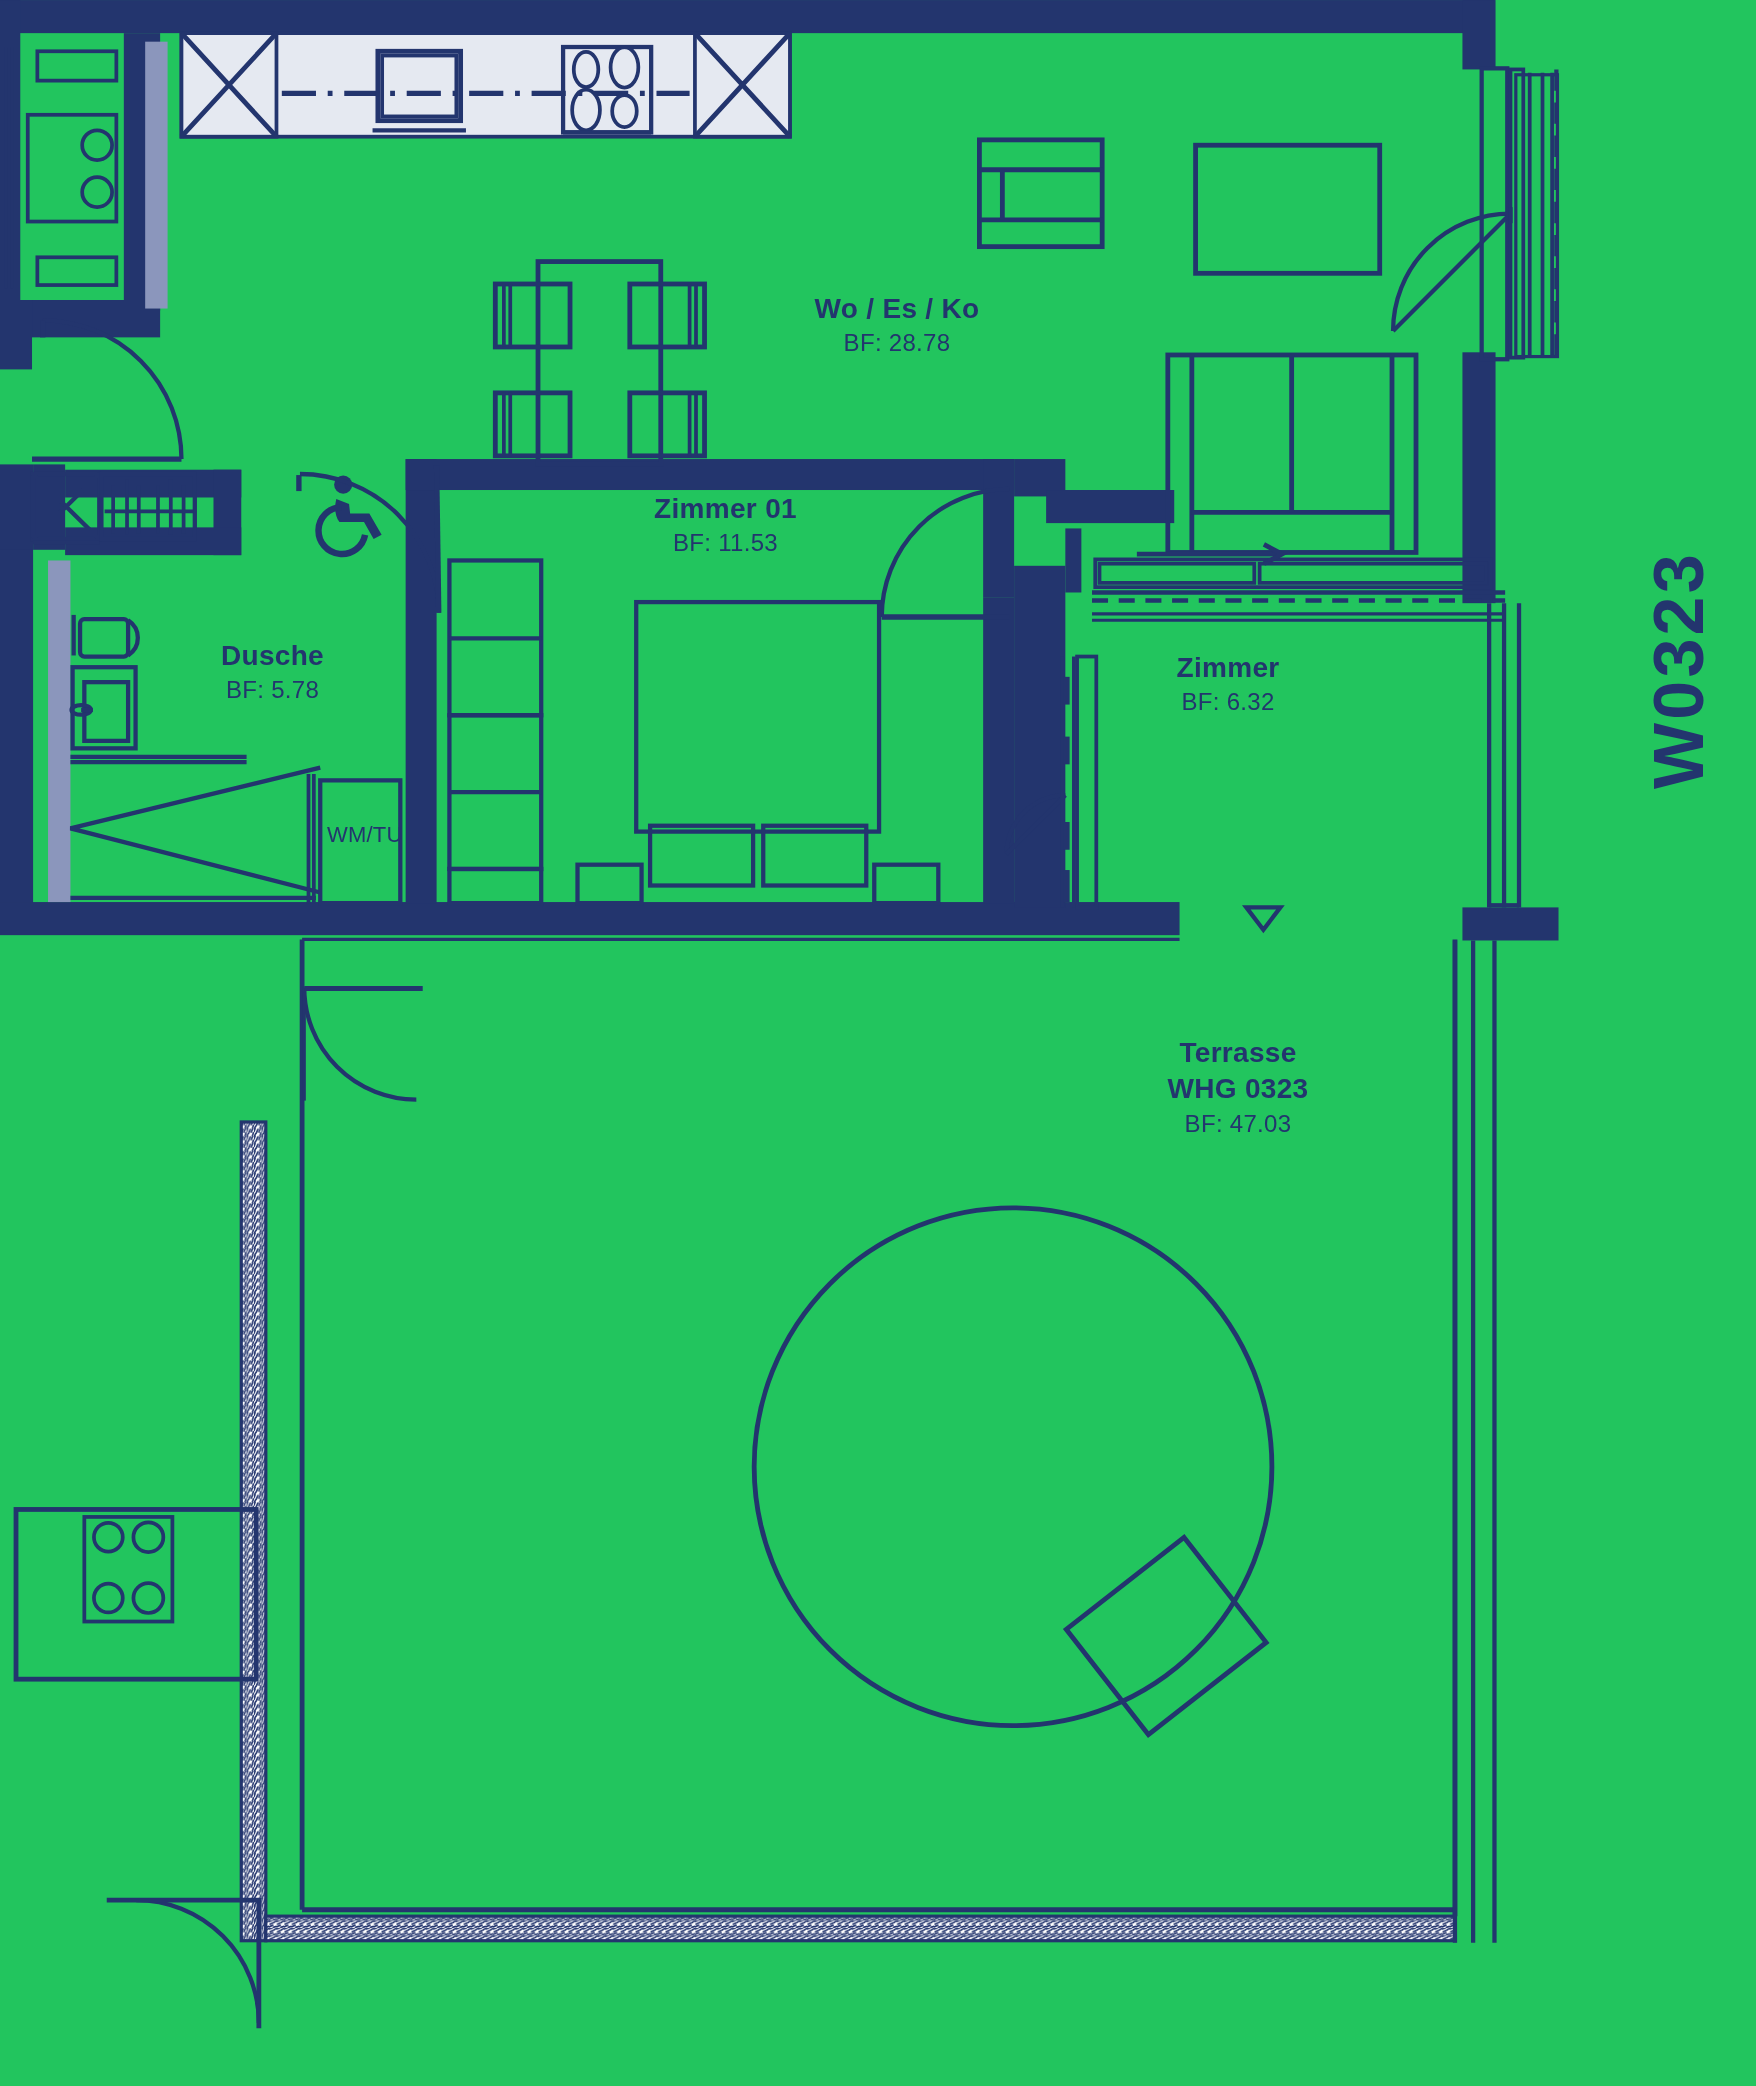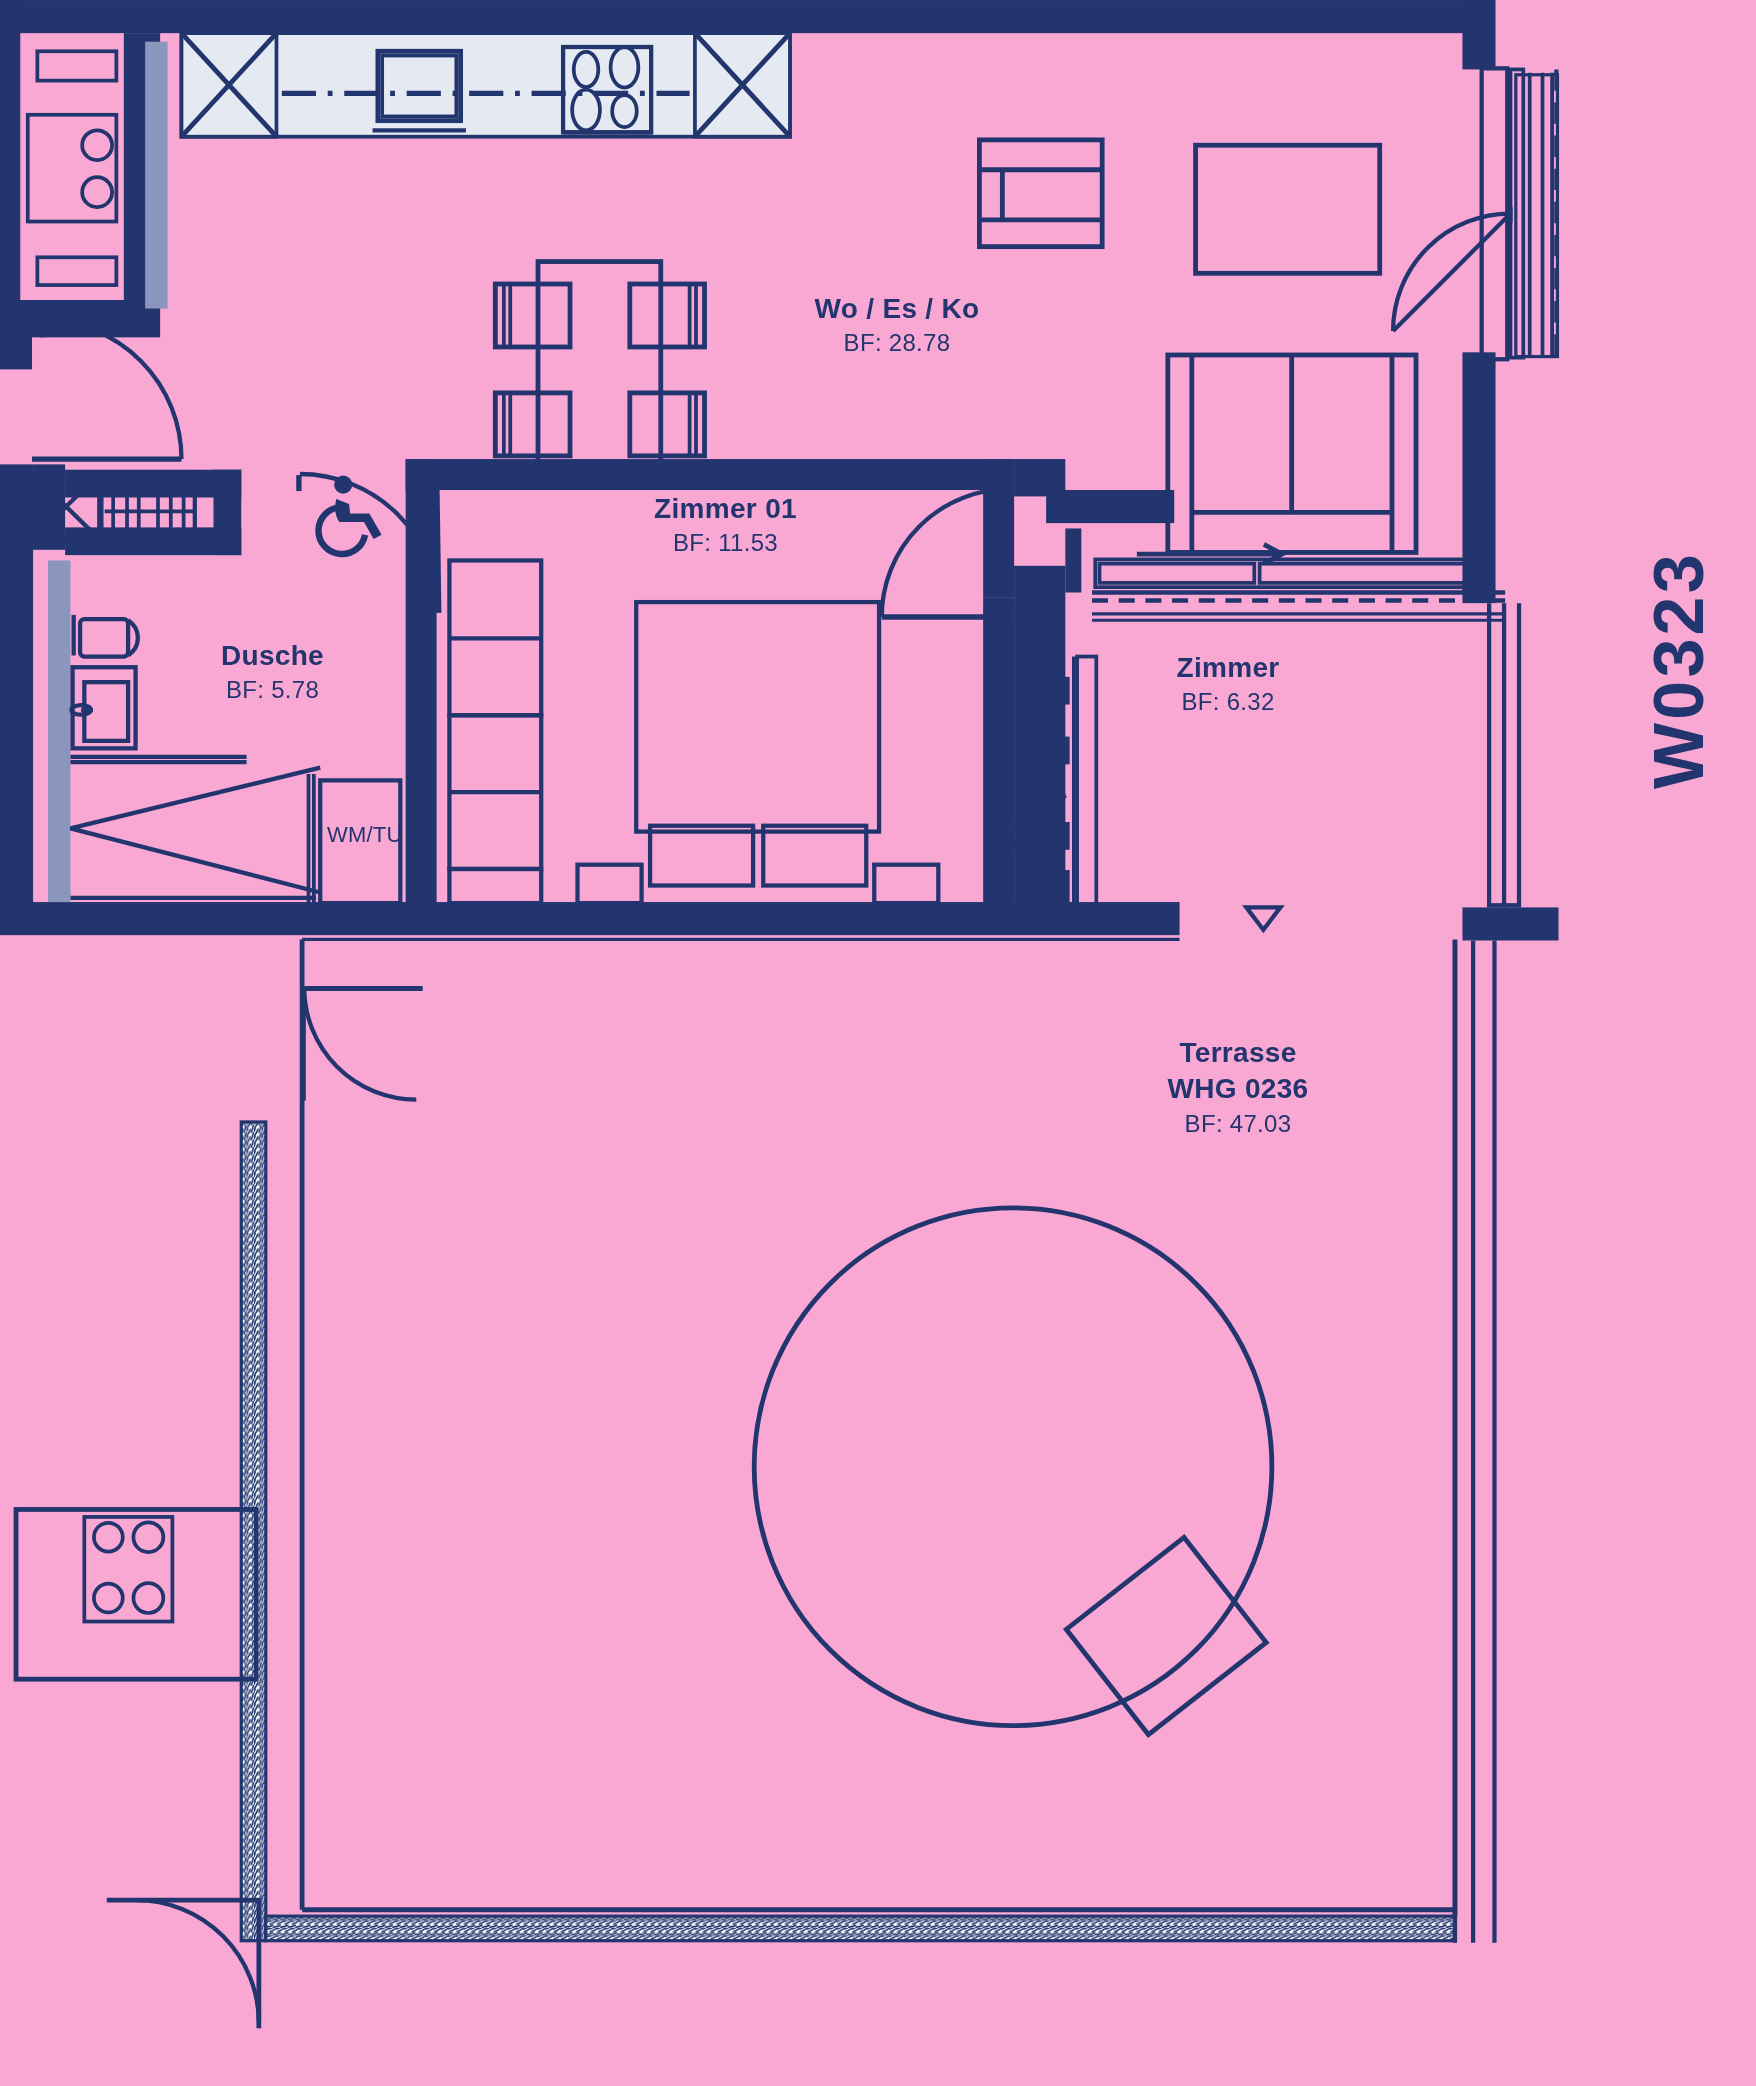--- a/index.html
+++ b/index.html
@@ -11,21 +11,21 @@
   body {
     width: 1756px;
     height: 2087px;
     font-family: "Liberation Sans", sans-serif;
     overflow: hidden;
   }
   #plan-root {
     position: relative;
     width: 1756px;
     height: 2087px;
-    background: #f9a8d4;
+    background: #22c55e;
   }
   svg.plan-svg {
     position: absolute;
     left: 0;
     top: 0;
     width: 1756px;
     height: 2087px;
     display: block;
   }
   
@@ -404,21 +404,21 @@
     <span class="room-area">BF: 5.78</span>
   </div>
 
   <div class="room-label" style="left:1116px; top:650px; width:224px;">
     <span class="room-name">Zimmer</span>
     <span class="room-area">BF: 6.32</span>
   </div>
 
   <div class="room-label" style="left:1110px; top:1035px; width:256px;">
     <span class="room-name">Terrasse</span>
-    <span class="room-name">WHG 0236</span>
+    <span class="room-name">WHG 0323</span>
     <span class="room-area">BF: 47.03</span>
   </div>
 
   <div class="small-tag" style="left:327px; top:822px;">WM/TU</div>
 
   <div class="unit-code" style="left:1540px; top:630px; width:278px; text-align:center;">W0323</div>
 
 </div>
 
 

